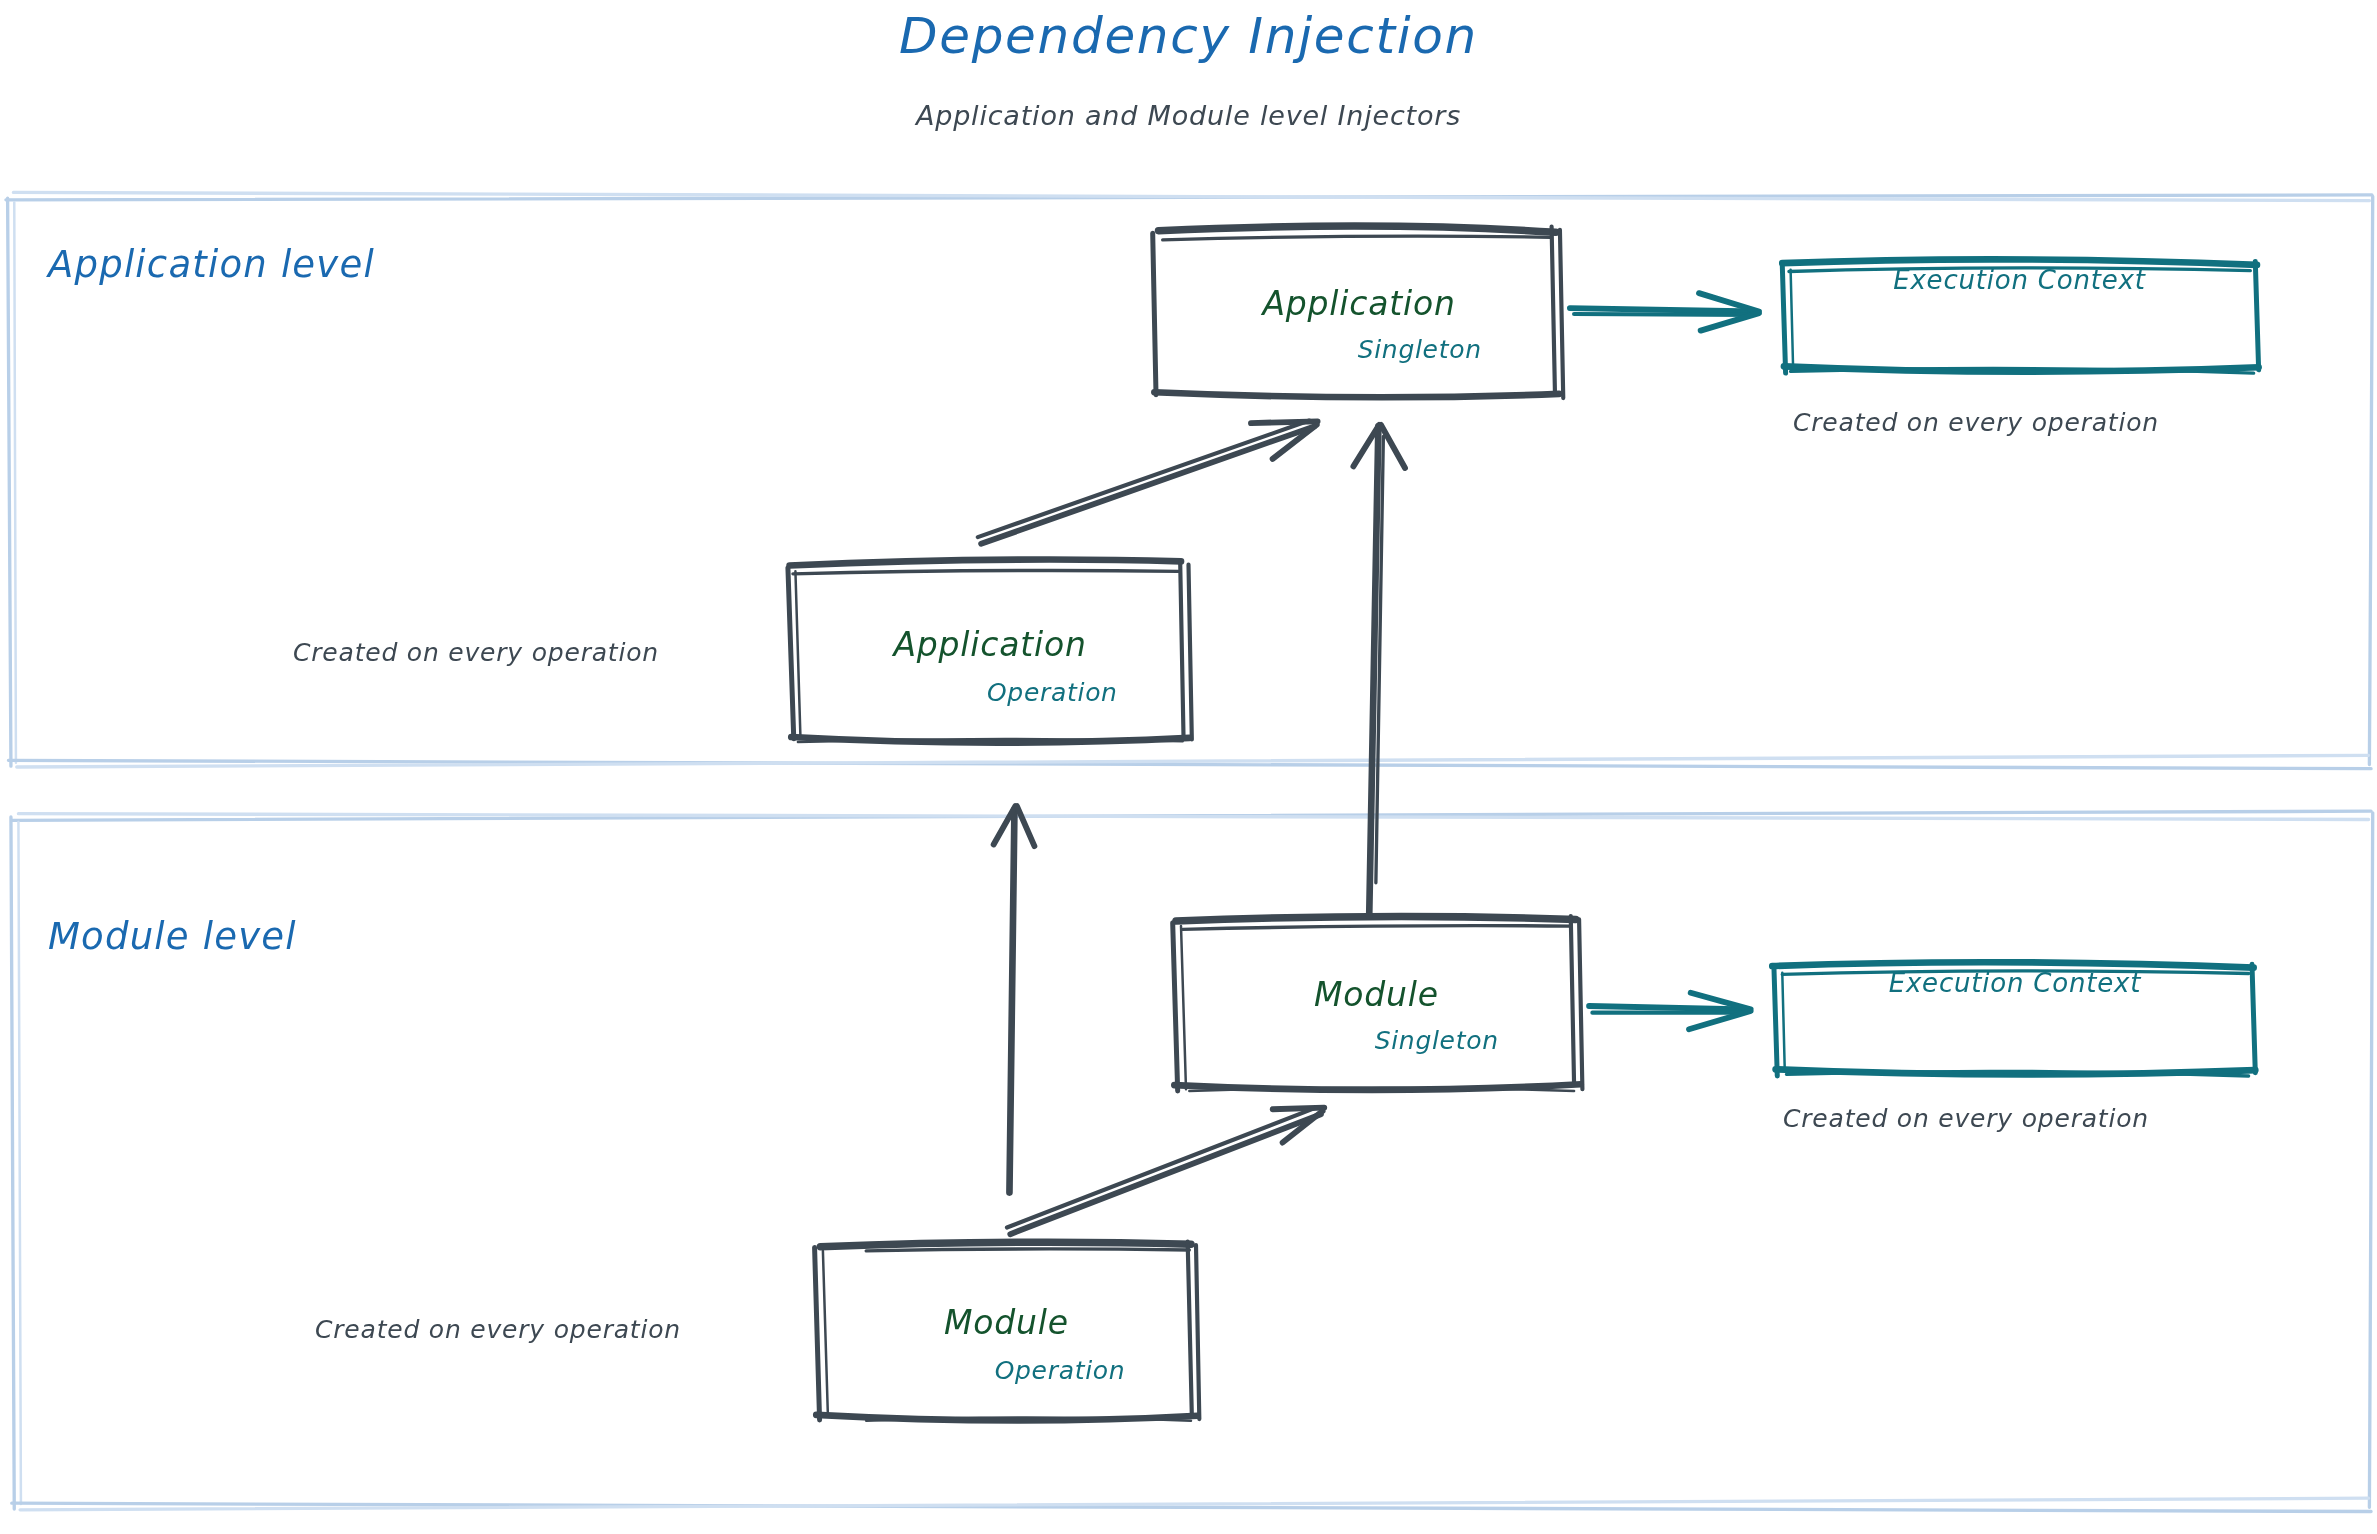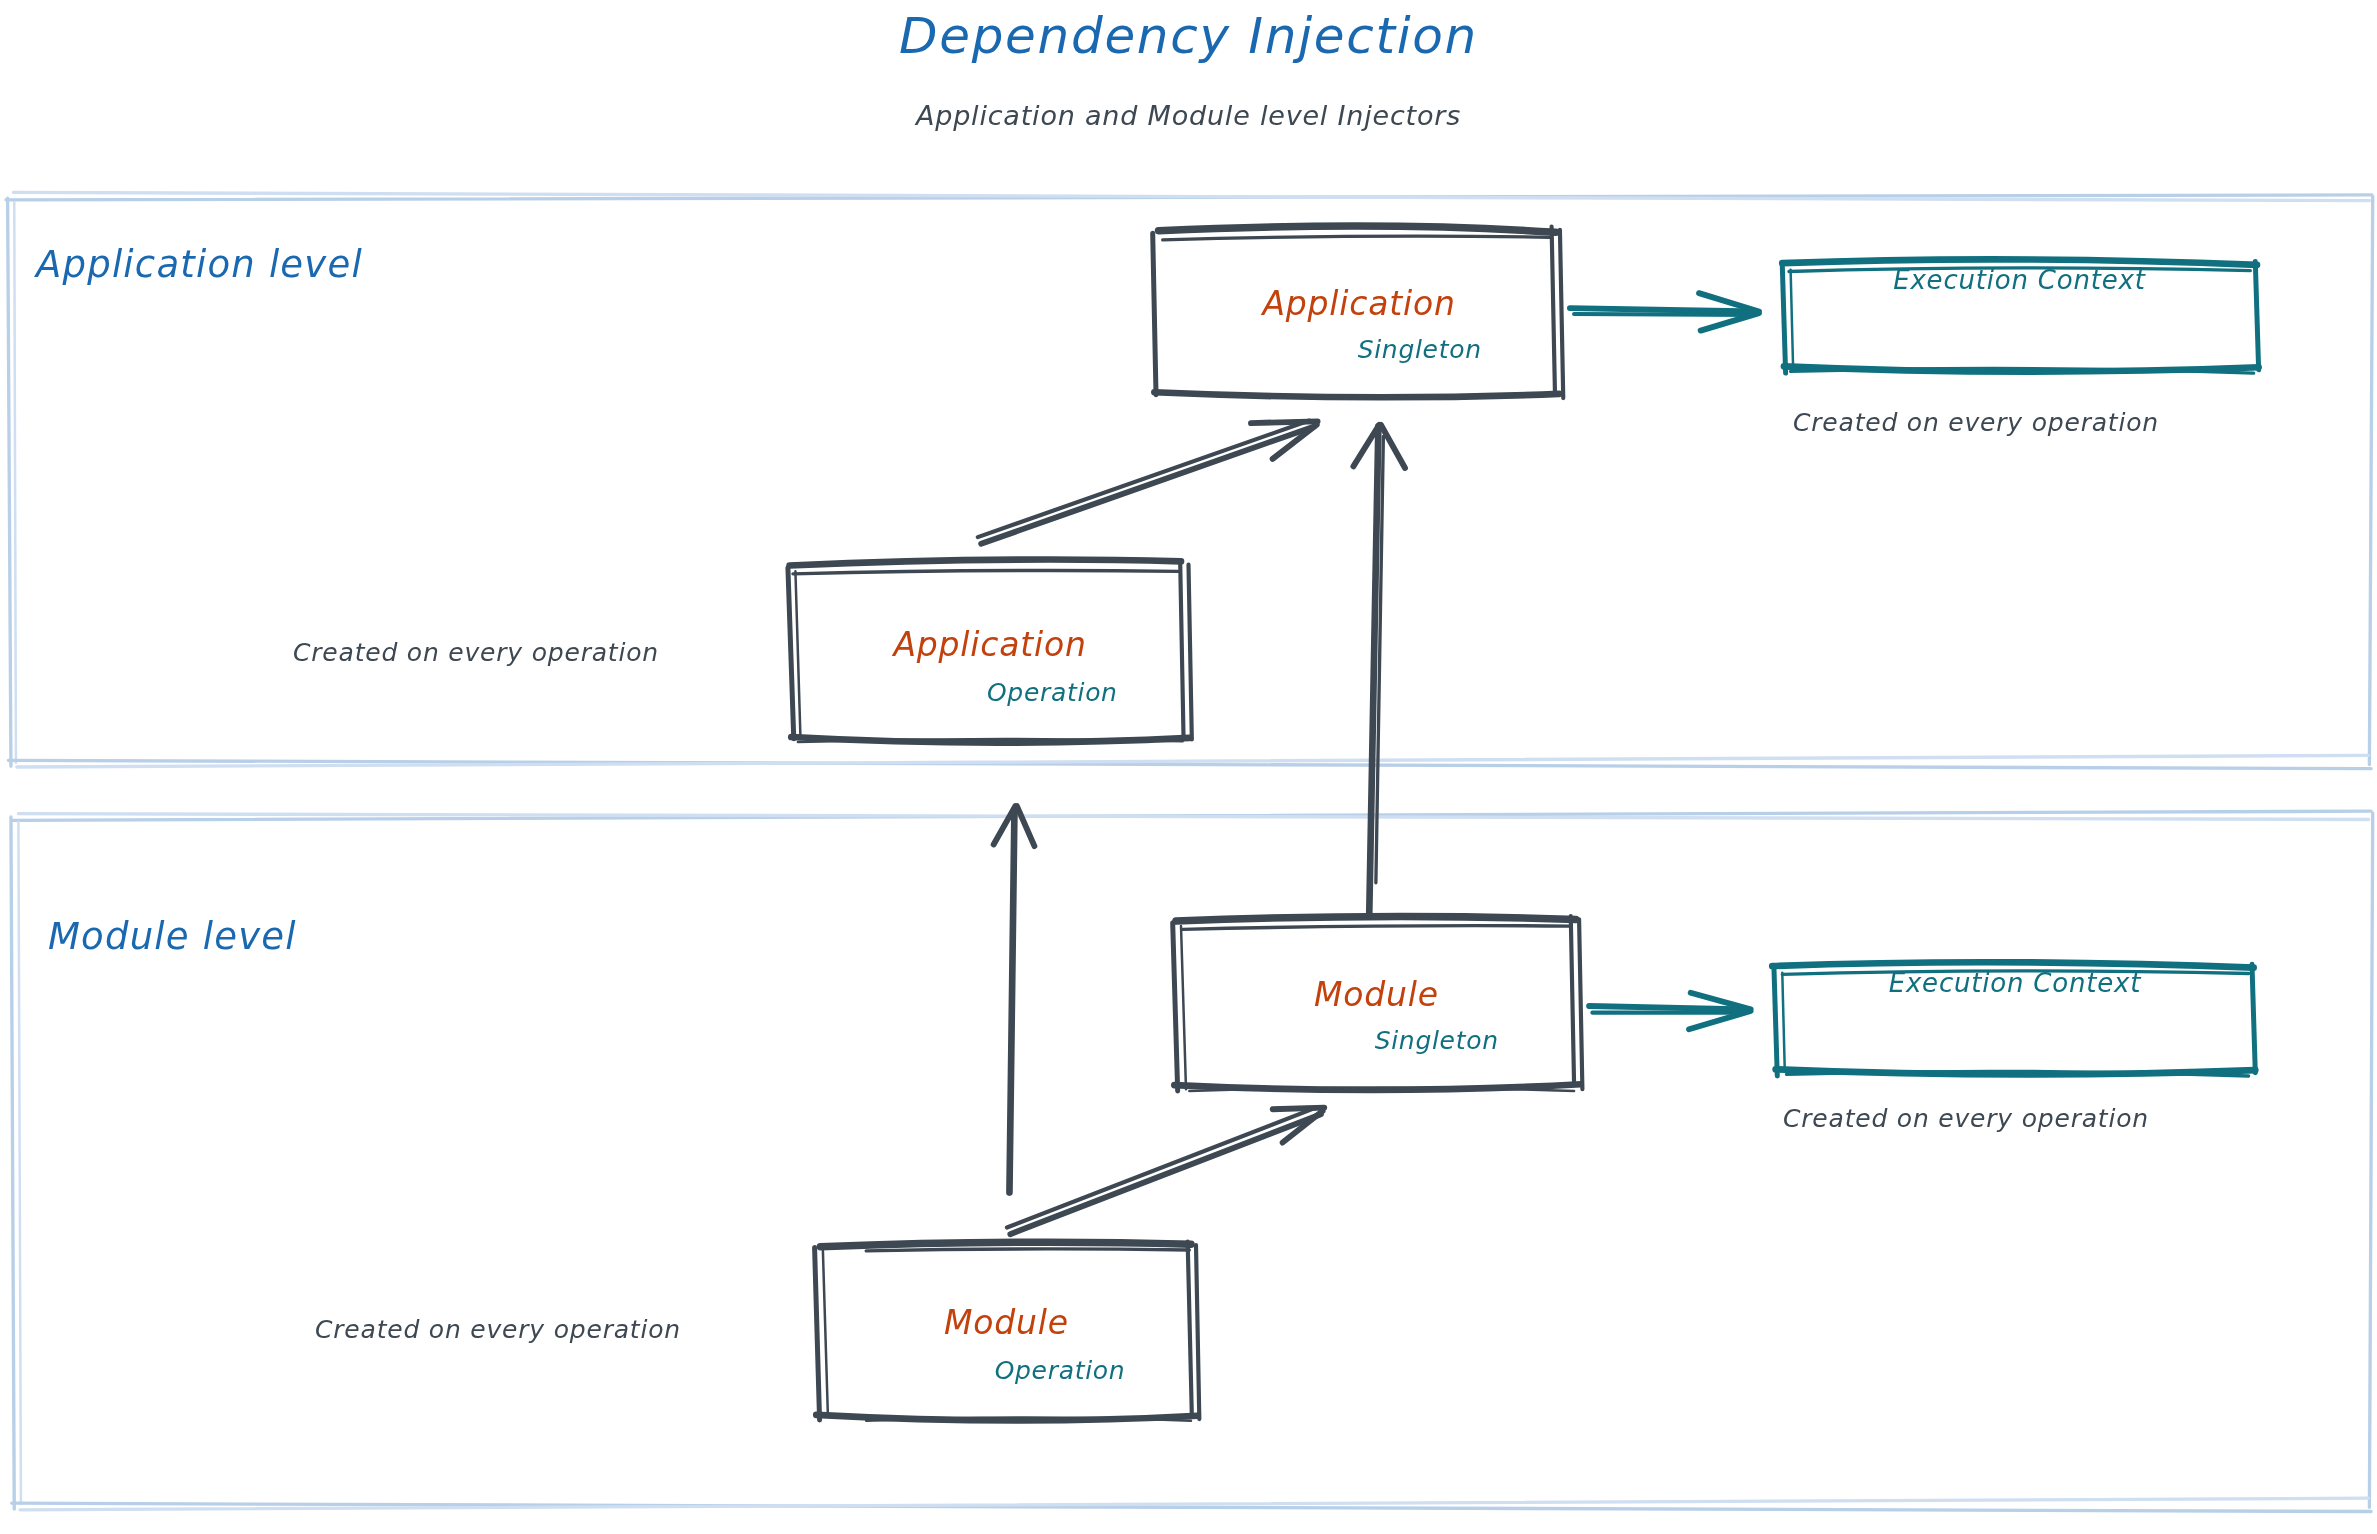--- a/index.html
+++ b/index.html
@@ -60,21 +60,21 @@
     top: 100px;
   }
   .zone-label {
     font-size: 37px;
     color: #1a69b0;
     font-style: italic;
     letter-spacing: 1.2px;
   }
   .node-title {
     font-size: 33px;
-    color: #c2410c;
+    color: #14532d;
     font-style: italic;
     letter-spacing: 0.8px;
     text-align: center;
   }
   .node-scope {
     font-size: 25px;
     color: #11707f;
     font-style: italic;
     letter-spacing: 0.7px;
     text-align: center;
@@ -225,21 +225,21 @@
       <path d="M1213 1482 L1586 1338" fill="none" stroke="#3d4852" stroke-width="7" stroke-linecap="round"></path>
       <path d="M1209 1474 L1580 1330" fill="none" stroke="#3d4852" stroke-width="5" stroke-linecap="round"></path>
       <path d="M1528 1332 L1590 1330" fill="none" stroke="#3d4852" stroke-width="7" stroke-linecap="round"></path>
       <path d="M1540 1372 L1588 1334" fill="none" stroke="#3d4852" stroke-width="7" stroke-linecap="round"></path>
     </g>
   </svg>
 
   <div class="txt subtitle hand">Application and Module level Injectors</div>
   <div class="txt title hand">Dependency Injection</div>
 
-  <div class="txt zone-label hand" style="left:36px; top:243px;">Application level</div>
+  <div class="txt zone-label hand" style="left:48px; top:243px;">Application level</div>
 
   <div class="txt zone-label hand" style="left:48px; top:915px;">Module level</div>
 
   <div class="node-box" style="left:1160px; top:232px; width:398px; height:162px;">
     <div class="node-title hand" style="left:0; top:52px; width:398px;">Application</div>
     <div class="node-scope hand" style="right:13.3px; top:103px; width:250px;">Singleton</div>
   </div>
 
   <div class="node-box" style="left:791px; top:565px; width:398px; height:175px;">
     <div class="node-title hand" style="left:0; top:60px; width:398px;">Application</div>

